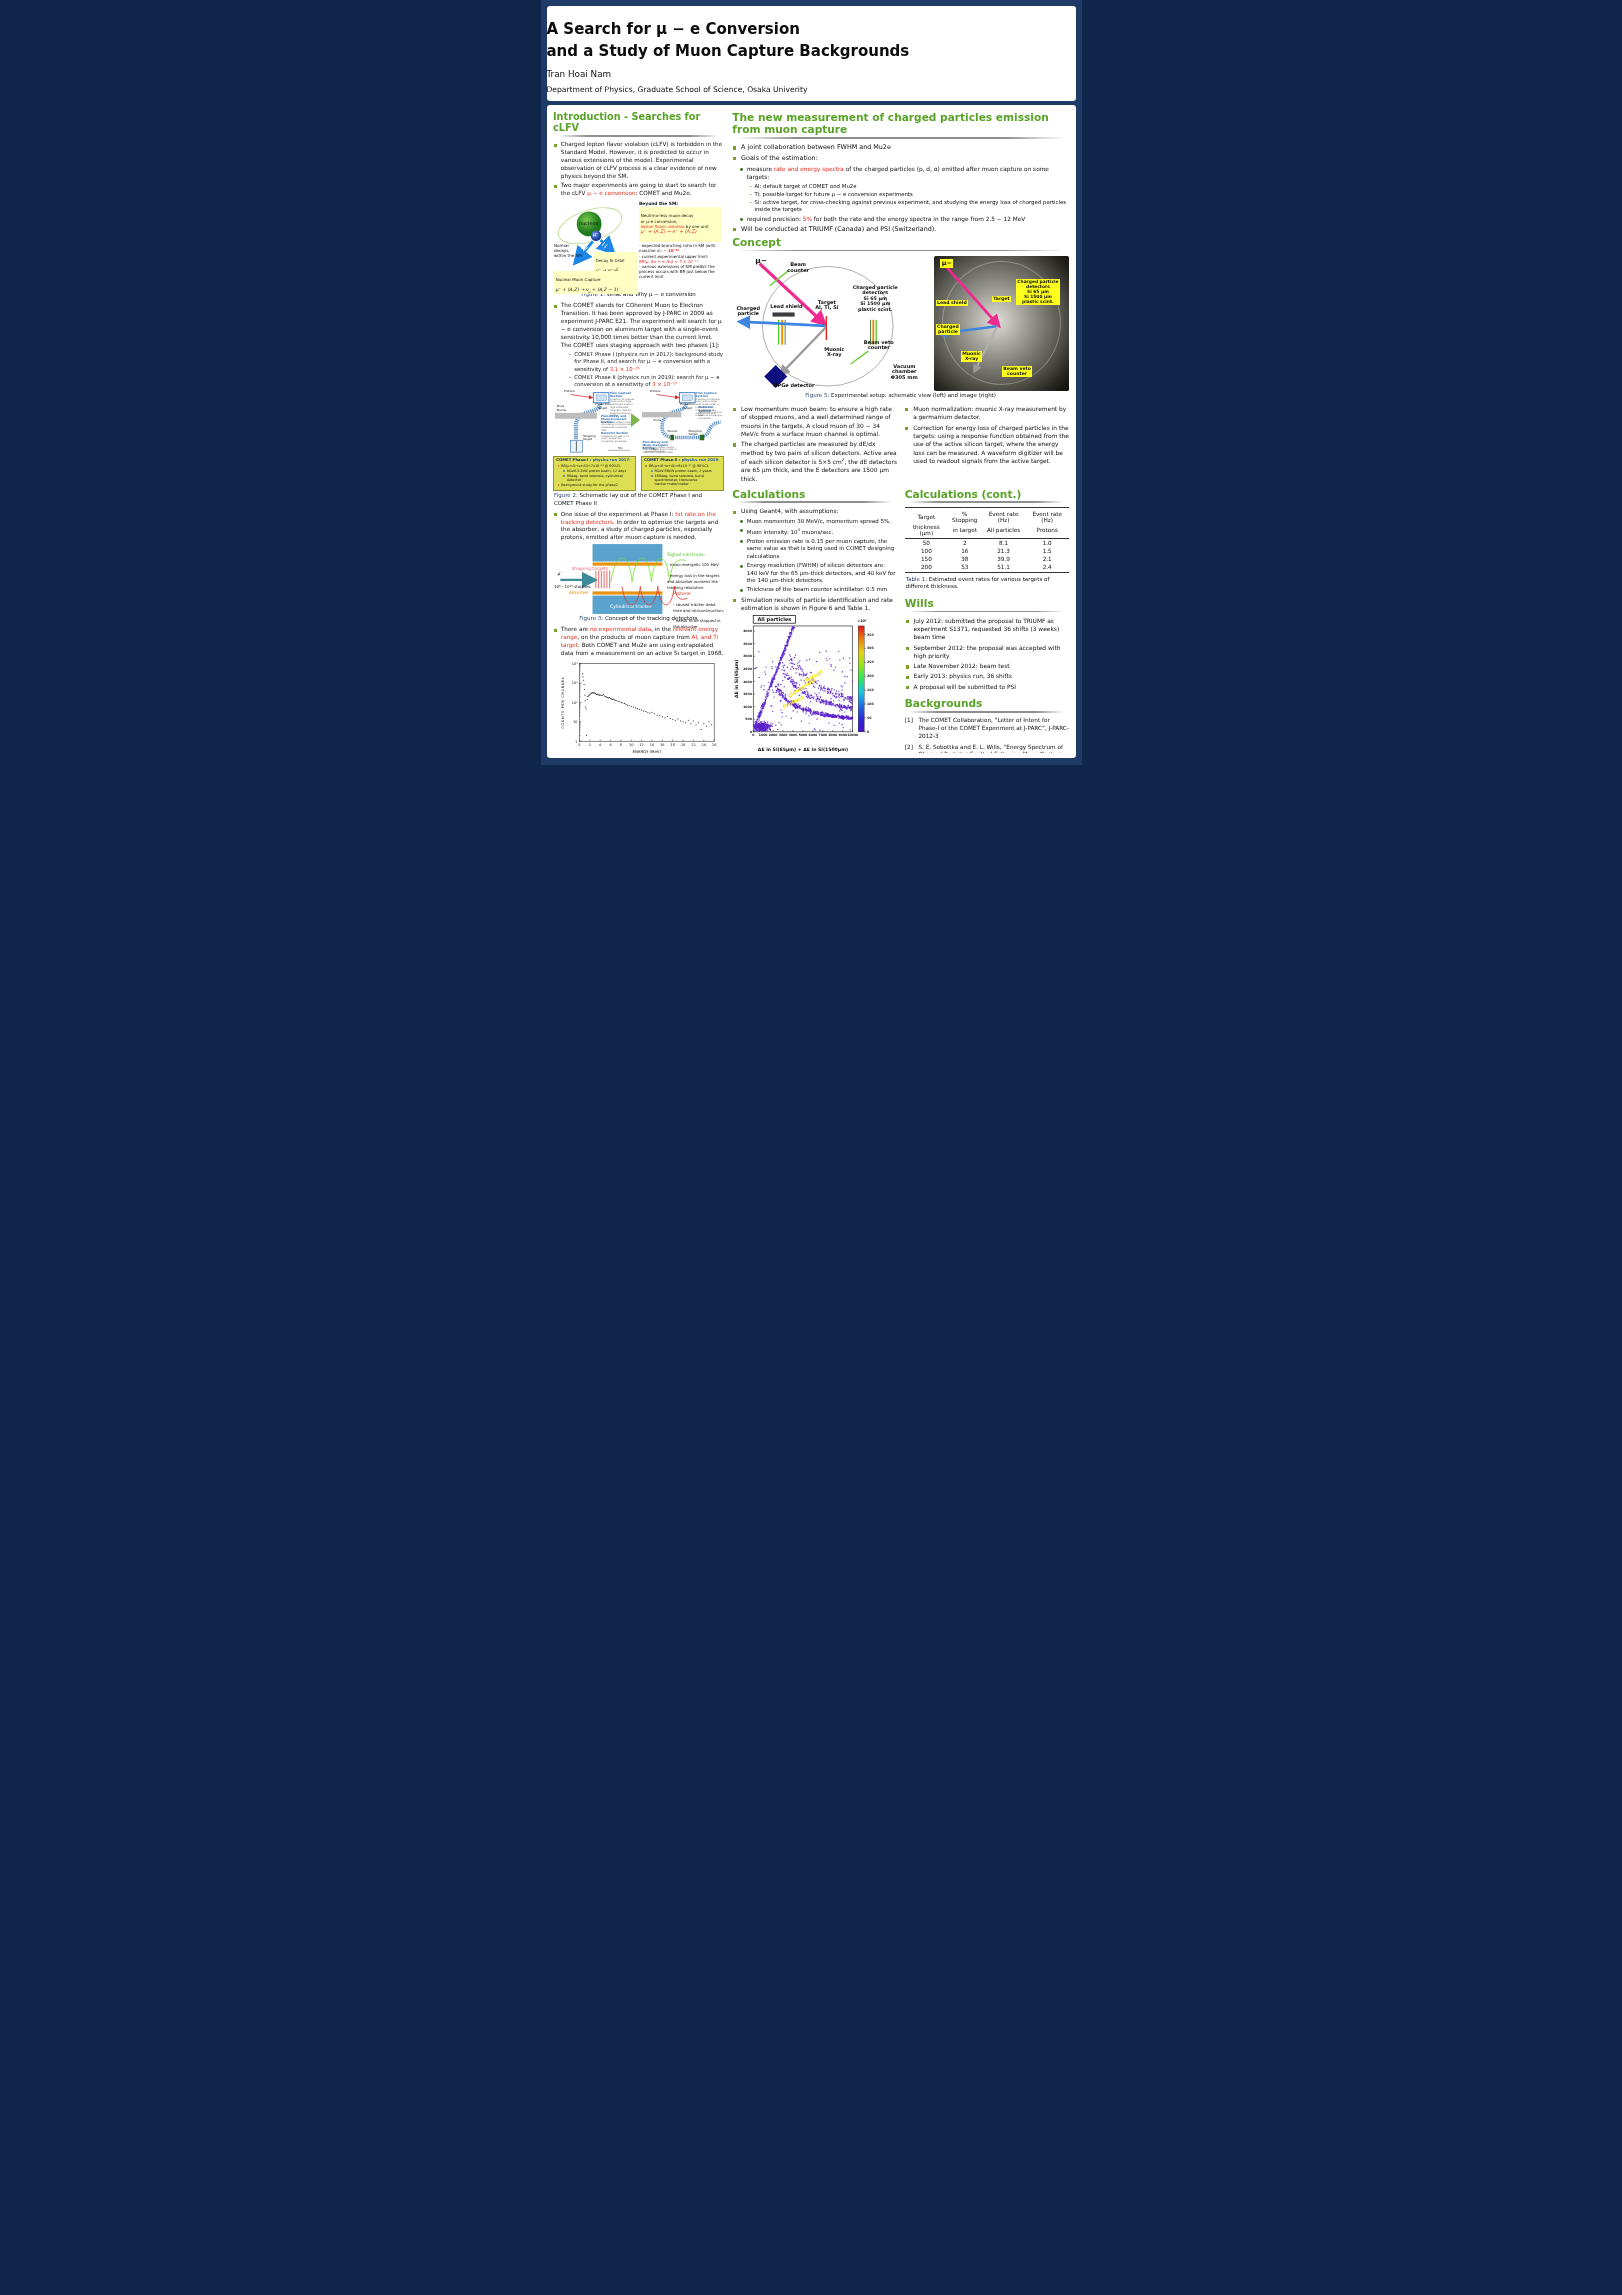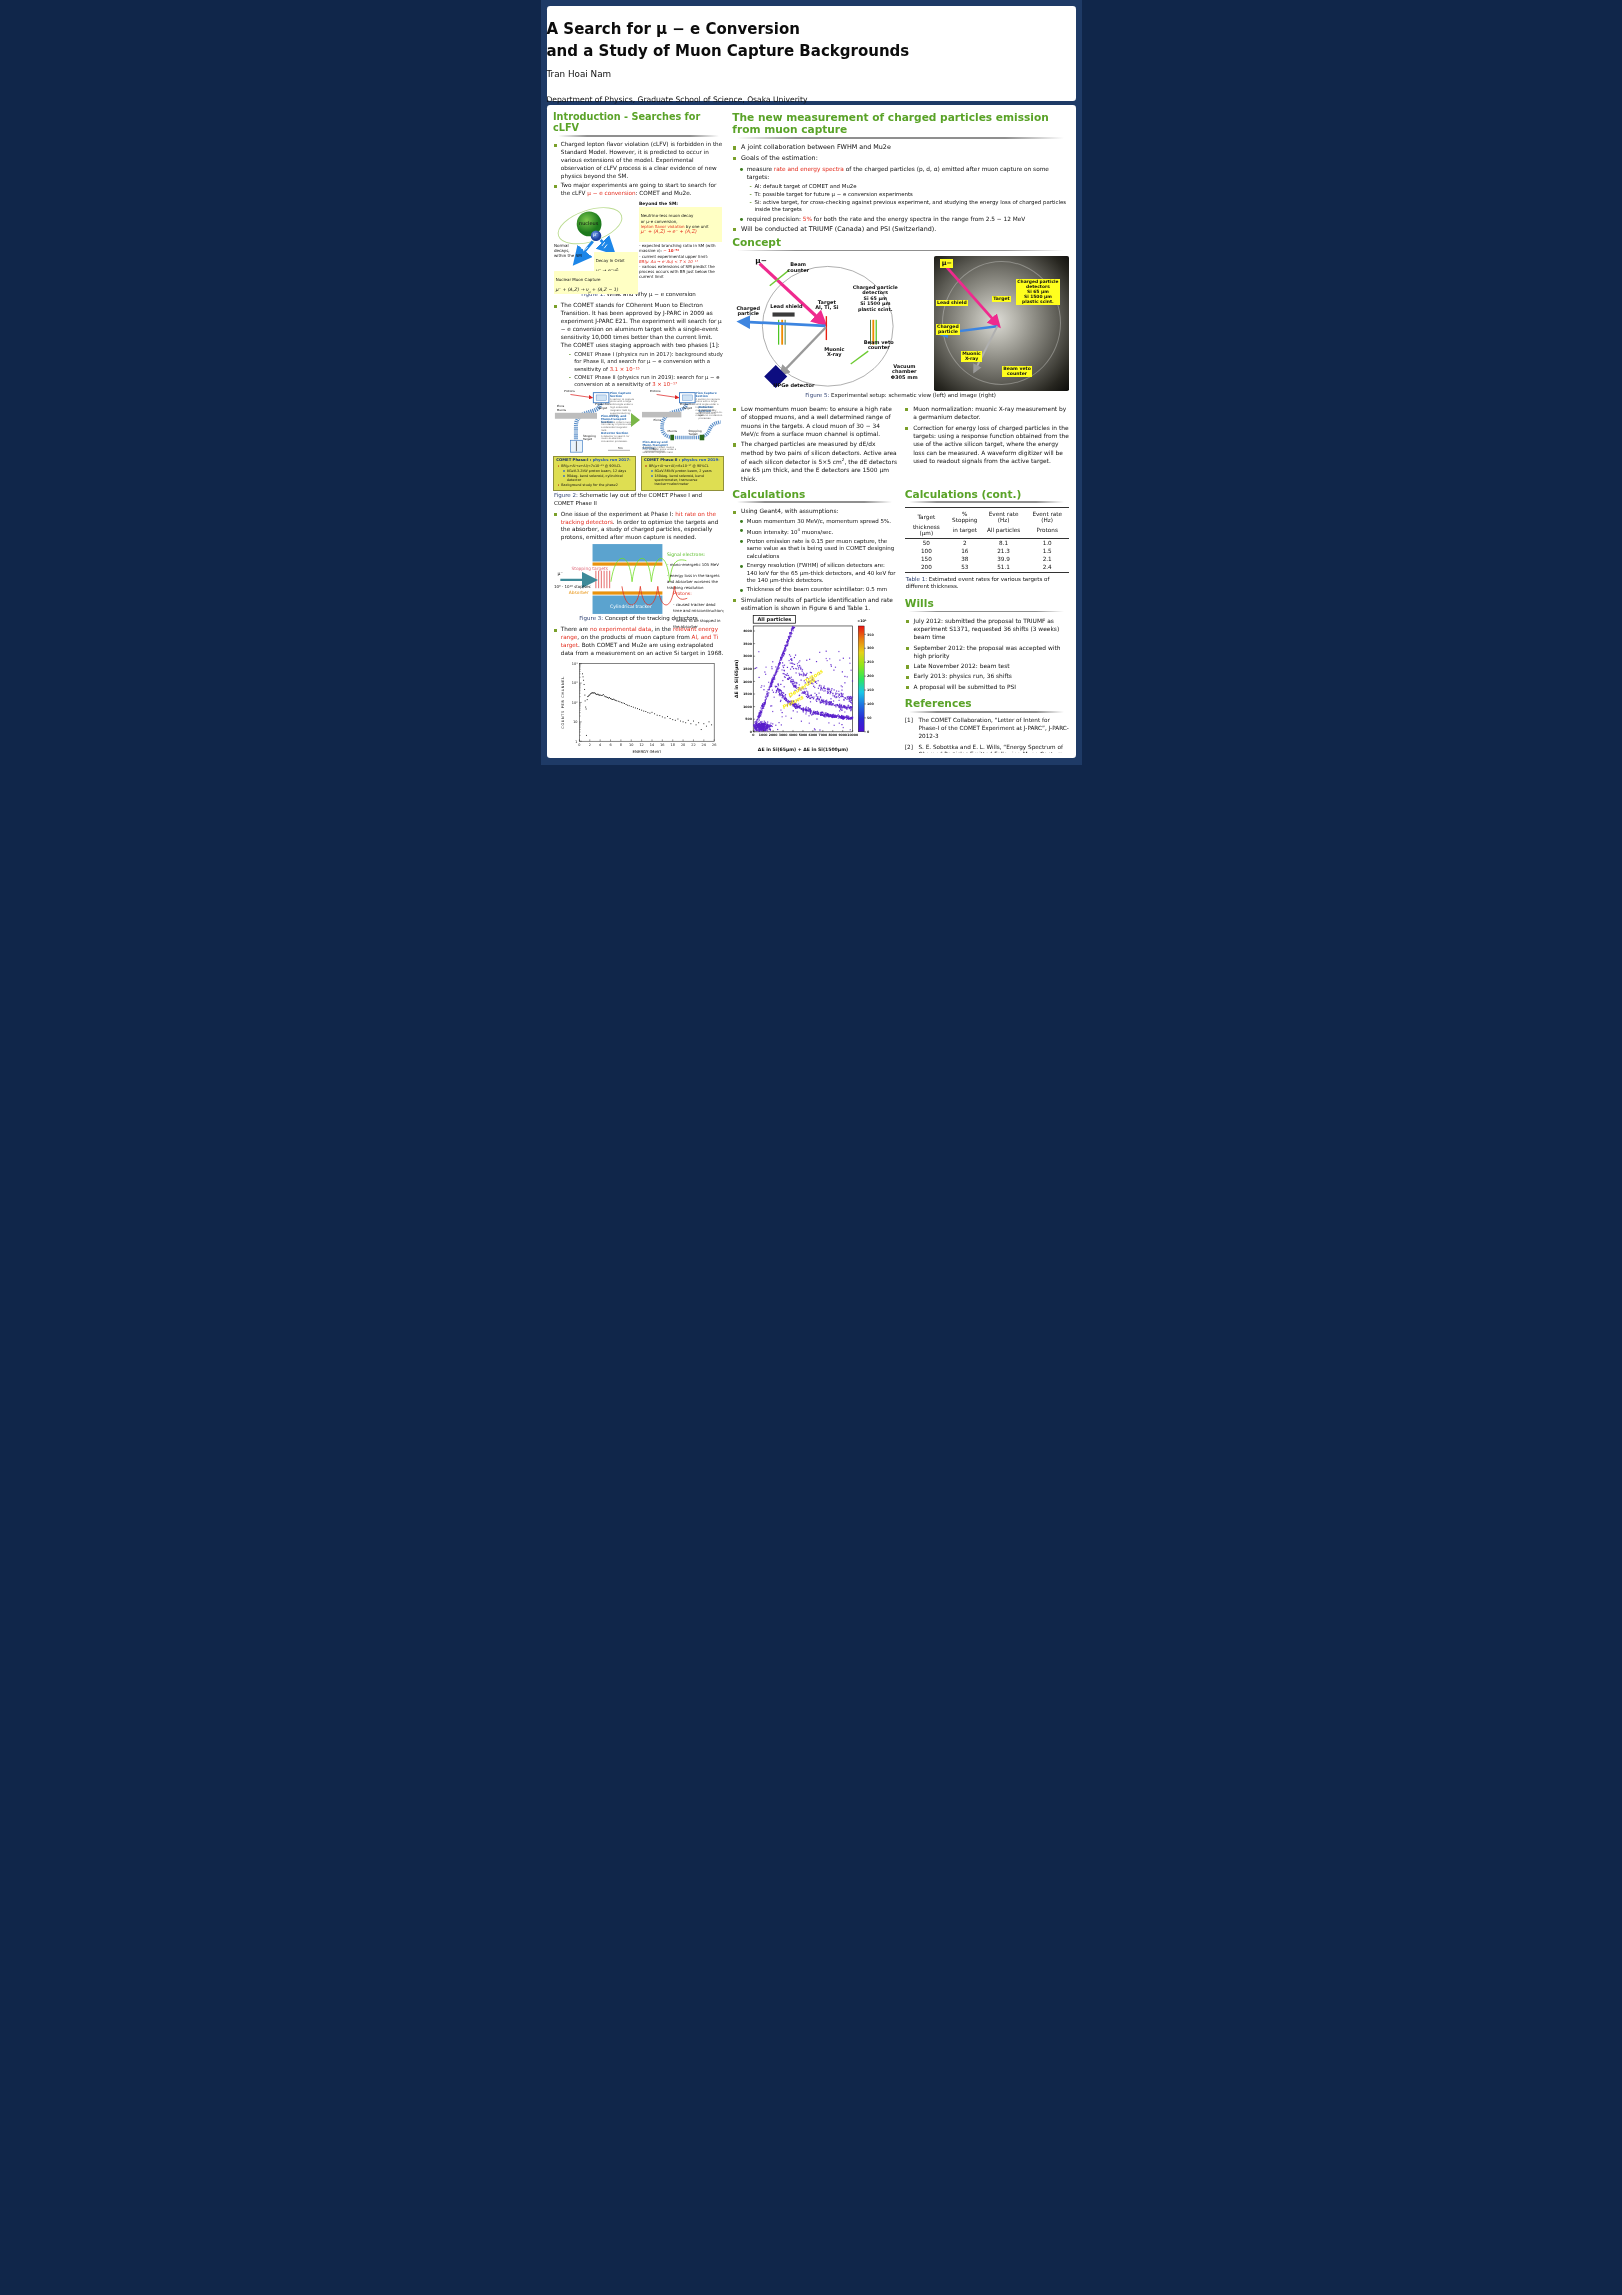--- a/index.html
+++ b/index.html
@@ -4,21 +4,21 @@
 <style>
   html,body{margin:0;padding:0;background:#10264a;}
   *{box-sizing:border-box;}
   .poster{position:relative;width:541px;height:765px;margin:0 auto;background:#1e3a66;
           font-family:"DejaVu Sans","Liberation Sans",sans-serif;color:#111;overflow:hidden;}
   .panel{background:#fff;border-radius:3.2px;}
   
   .hdr{position:absolute;left:6px;top:5.5px;width:529px;height:95px;text-align:left;padding-top:12px;}
   .hdr .t{font-size:15px;font-weight:bold;line-height:1.5;color:#0c0c0c;}
   .hdr .a{font-size:8.8px;margin-top:6px;}
-  .hdr .af{font-size:7.6px;margin-top:16px;}
+  .hdr .af{font-size:7.6px;margin-top:6px;}
   
   .bod{position:absolute;left:6px;top:105px;width:529px;height:653px;padding:5.5px 6.5px;display:flex;gap:8.3px;overflow:hidden;}
   .colL{width:171px;flex:none;overflow:hidden;}
   .colR{flex:1;overflow:hidden;}
   .sech{color:#5aa328;font-weight:bold;text-align:left;font-size:10.6px;margin-top:0.9px;}
   .sechL{font-size:9.7px;}
   .div{height:1.4px;margin:1.8px 4.6px 4.6px;border-radius:0.9px;
        background:linear-gradient(to right,rgba(150,150,150,0),#8f8f8f 18%,#8f8f8f 82%,rgba(150,150,150,0));}
   
   .b1{position:relative;padding-left:7.8px;font-size:5.7px;line-height:1.38;margin:1.8px 0;}
@@ -2294,21 +2294,21 @@
           <div class="cap" style="margin-top:2.8px;"><span class="seg-figlab">Table 1: </span><span>Estimated event rates for various targets of different thickness.</span></div>
 
           <div class="sech" style="margin-top:6.5px;">Wills</div>
           <div class="div"></div>
           <div class="b1">July 2012: submitted the proposal to TRIUMF as experiment S1371, requested 36 shifts (3 weeks) beam time</div>
           <div class="b1">September 2012: the proposal was accepted with high priority</div>
           <div class="b1">Late November 2012: beam test</div>
           <div class="b1">Early 2013: physics run, 36 shifts</div>
           <div class="b1">A proposal will be submitted to PSI</div>
 
-          <div class="sech" style="margin-top:6.5px;">References</div>
+          <div class="sech" style="margin-top:6.5px;">Backgrounds</div>
           <div class="div"></div>
           <div class="ref">
             <div class="n">[1]</div>
             <div>The COMET Collaboration, “Letter of Intent for Phase-I of the COMET Experiment at J-PARC”, J-PARC-2012-3</div>
           </div>
           <div class="ref">
             <div class="n">[2]</div>
             <div><span>S. E. Sobottka and E. L. Wills, “Energy Spectrum of Charged Particles Emitted Following Muon Capture in Si</span></div>
           </div>
         </div>

